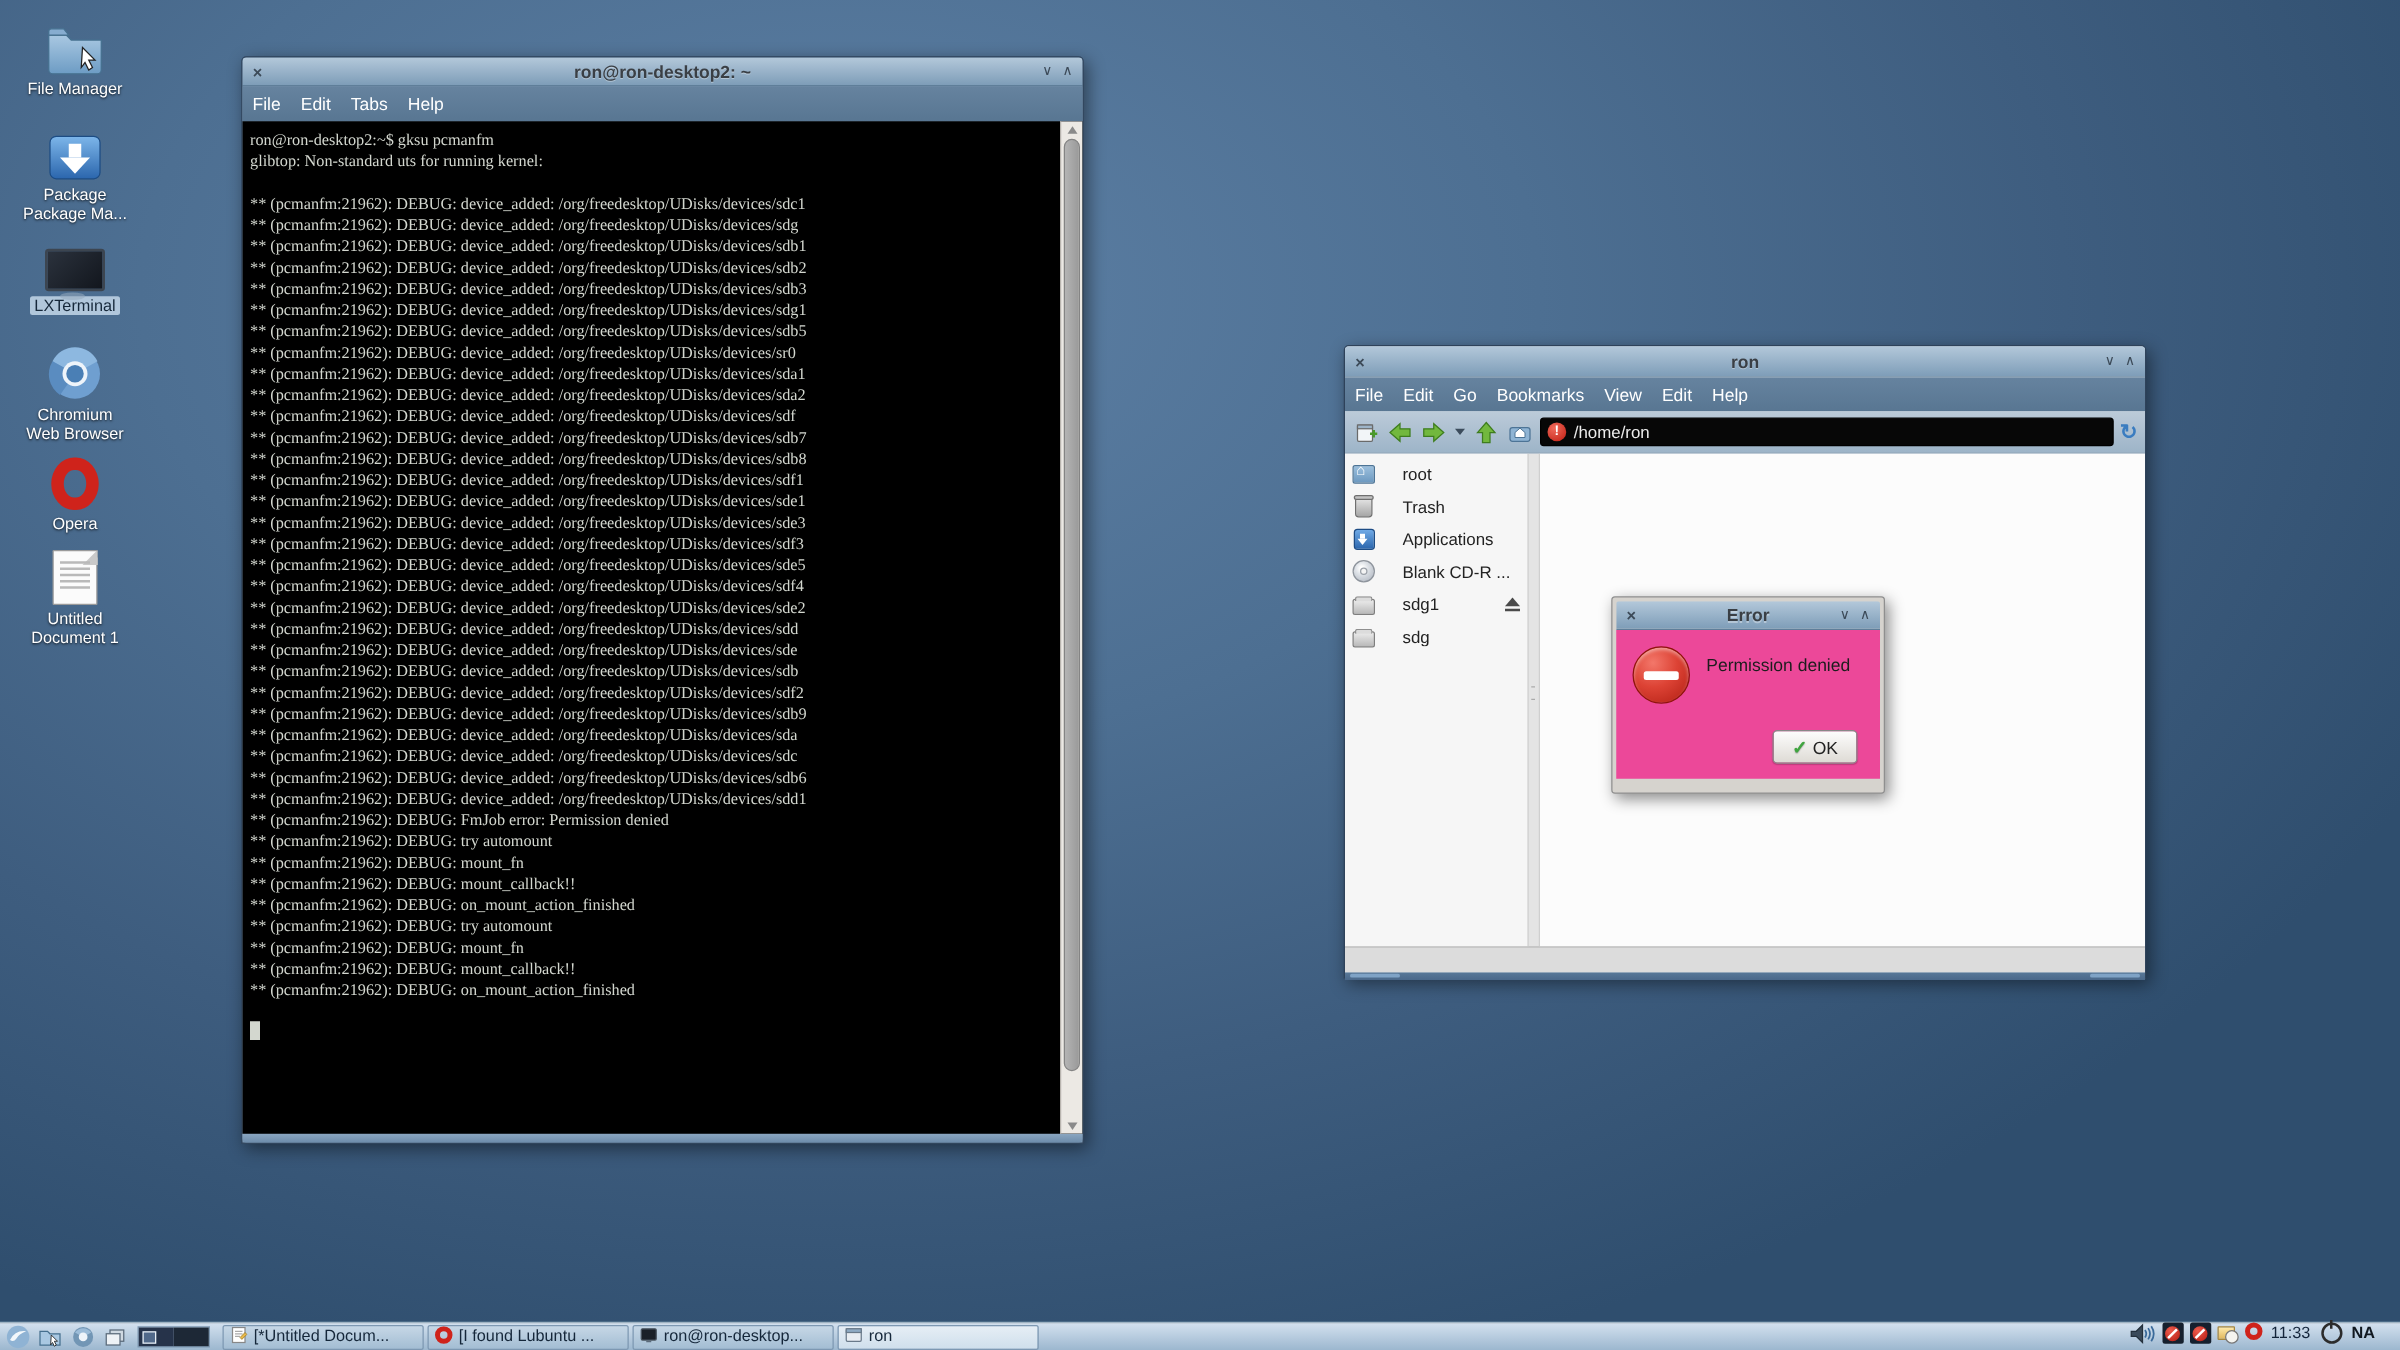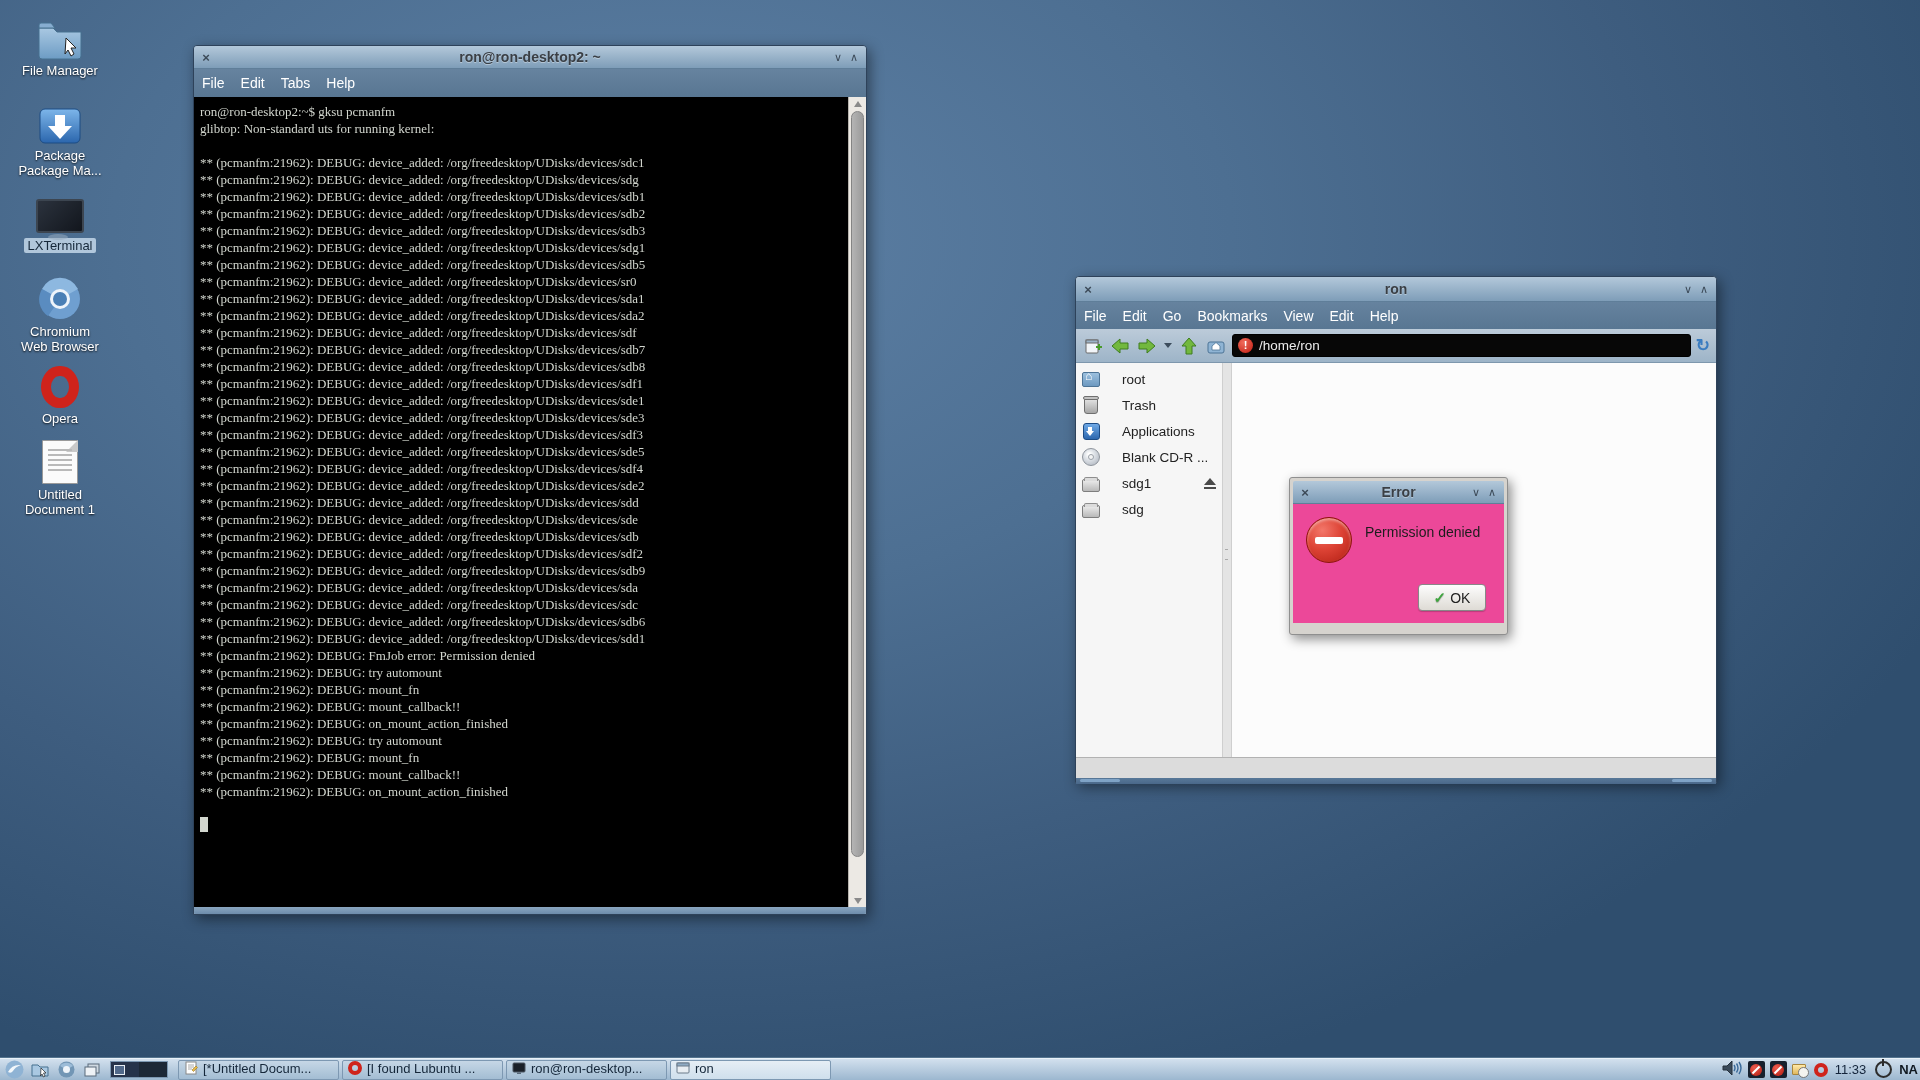--- a/index.html
+++ b/index.html
@@ -98,21 +98,21 @@
   .s-ic{width:20px;height:18px;display:flex;align-items:center;justify-content:center;cursor:pointer;}
   .pager{display:flex;margin-left:8px;border:1px solid #7d98b2;cursor:pointer;}
   .pg{width:28px;height:15px;background:#1d2836;}
   .pg.active{background:#26334a;position:relative;}
   .pg.active:before{content:"";position:absolute;left:3px;top:3px;width:9px;height:8px;border:1px solid #e8eef4;background:#51698a;}
   .tasks{display:flex;gap:3px;margin-left:10px;}
   .task{width:151px;height:18px;border:1px solid #7d98b2;border-radius:2px;background:linear-gradient(#c6d7e6,#a3bdd3);
     display:flex;gap:4px;padding:0 4px;font-size:13px;color:#15273a;cursor:pointer;overflow:hidden;white-space:nowrap;}
   .task.active{background:linear-gradient(#e6eef5,#cfdfec);}
   .task .t-ic{flex:none;width:16px;height:14px;display:flex;align-items:center;justify-content:center;}
-  .tray{margin-left:auto;display:flex;align-items:center;gap:5px;padding-right:2px;}
+  .tray{margin-left:auto;display:flex;gap:5px;padding-right:20px;}
   .blocked{width:17px;height:17px;background:#16202e;border-radius:2px;display:flex;align-items:center;justify-content:center;}
   .blocked i{width:12px;height:12px;border-radius:50%;background:radial-gradient(circle at 35% 30%,#ee5c4e,#b31a10);position:relative;display:block;}
   .blocked i:before{content:"";position:absolute;left:1px;top:5px;width:10px;height:2px;background:#fff;transform:rotate(-45deg);}
   .trayfolder{width:17px;height:17px;position:relative;}
   .trayfolder .f{position:absolute;left:0;top:3px;width:12px;height:9px;background:linear-gradient(#ffe9a8,#e0b85e);border:1px solid #a8863c;border-radius:1px;}
   .trayfolder .c{position:absolute;right:0;bottom:0;width:9px;height:9px;border-radius:50%;background:#f4f4f0;border:1px solid #777;}
   .opera-mini{width:14px;height:14px;border-radius:50%;border:4px solid #cf231b;box-sizing:border-box;}
   .clock{font-size:13px;color:#13243a;padding:0 2px;}
   .power{width:13px;height:13px;border:2px solid #2c2c2c;border-radius:50%;position:relative;margin:0 2px;}
   .power:before{content:"";position:absolute;left:4.5px;top:-4px;width:2px;height:7px;background:#2c2c2c;}

